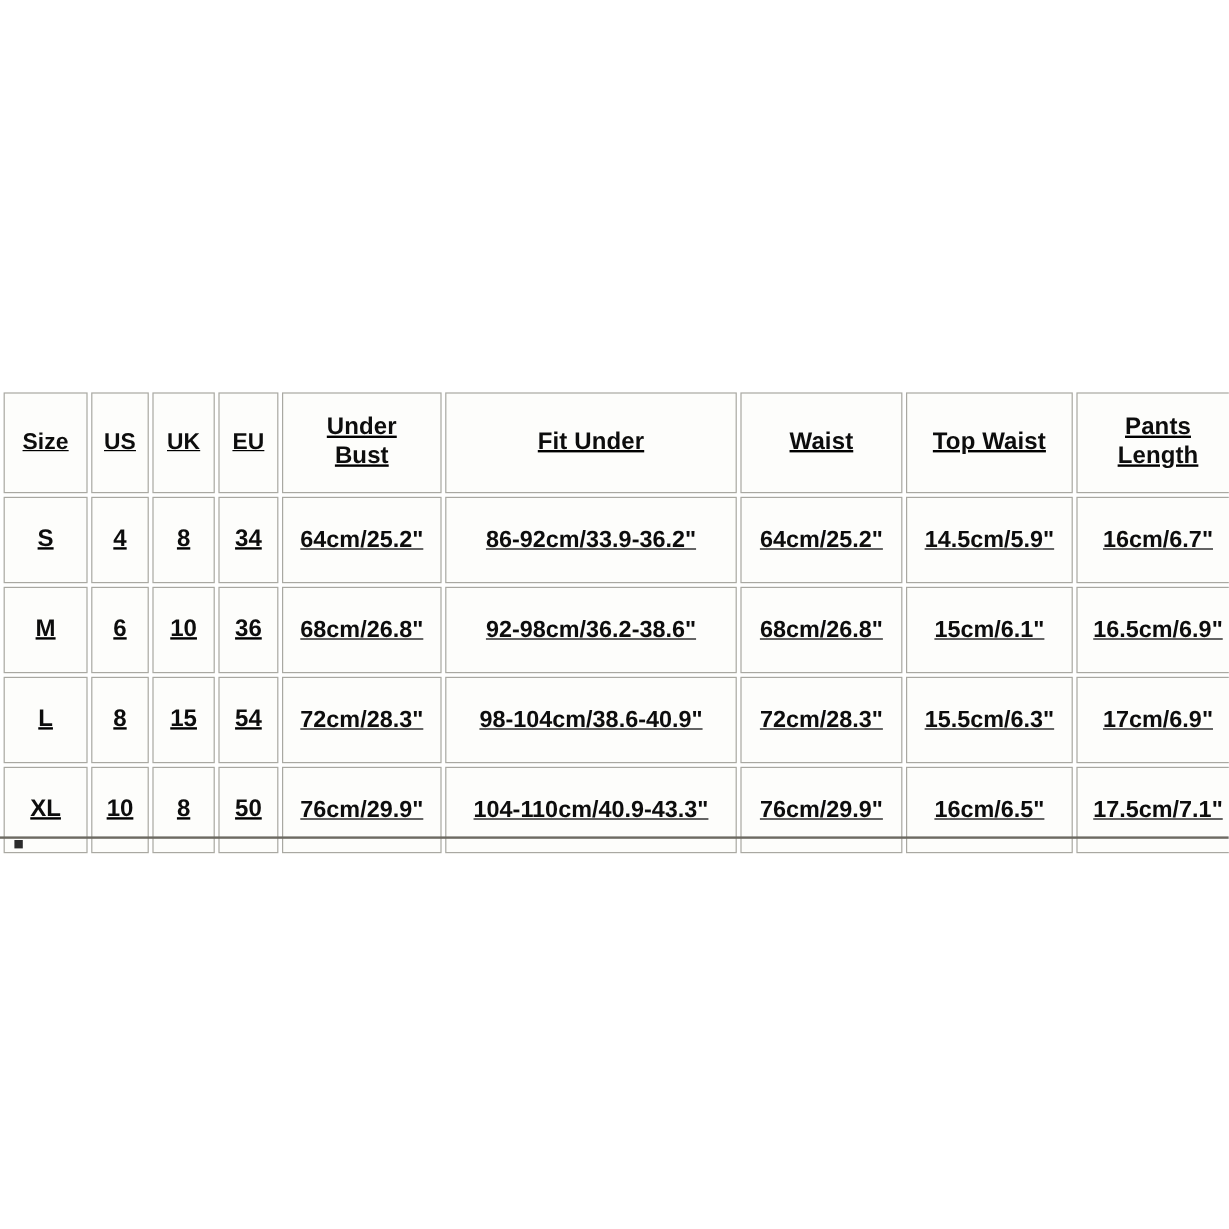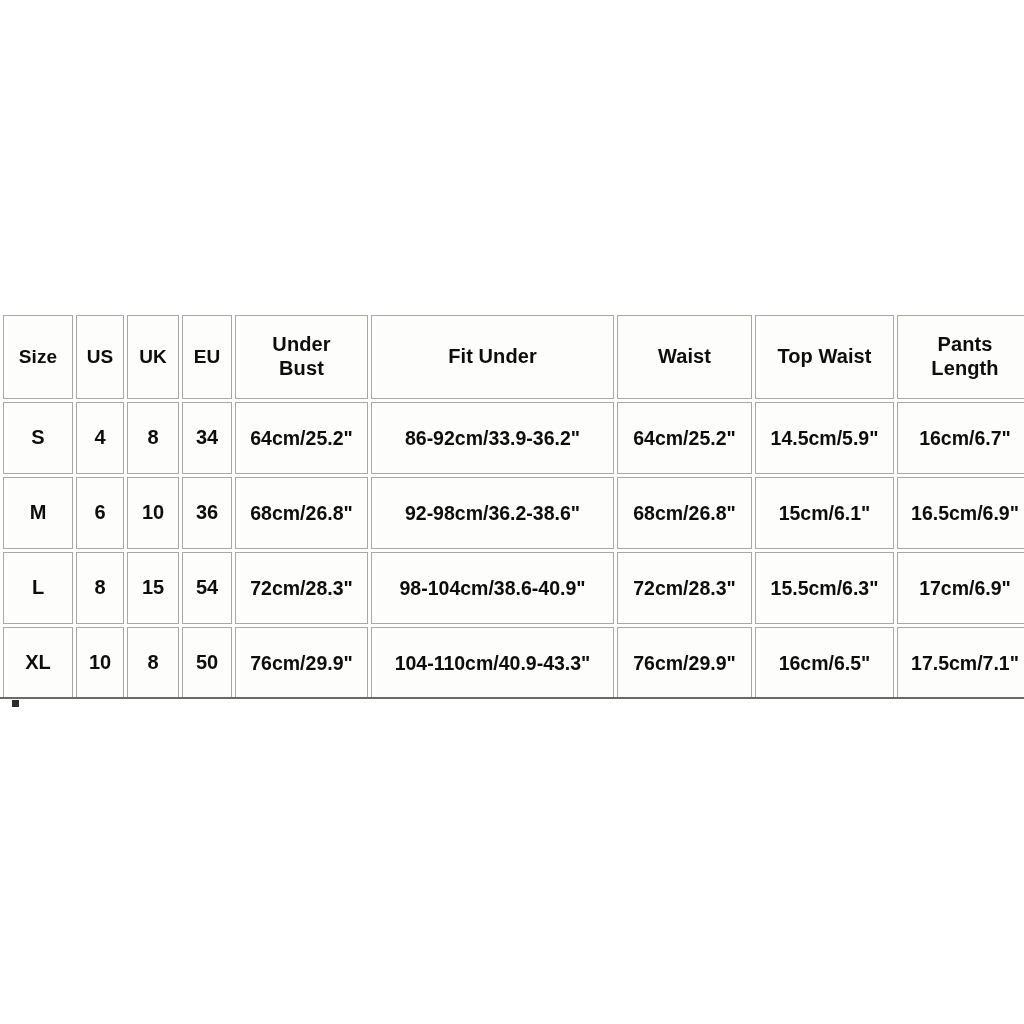--- a/index.html
+++ b/index.html
@@ -12,23 +12,24 @@
     height: 1024px;
     position: relative;
     overflow: hidden;
     font-family: "Liberation Sans", sans-serif;
   }
 
   
   #size-chart {
     position: absolute;
     left: 0px;
-    top: 312px;
+    top: 324px;
     width: 1020px;
     height: 380px;
+    text-decoration: underline;
   }
 
   table.chart {
     width: 1020px;
     height: 380px;
     border-collapse: separate;
     border-spacing: 3px 3px;
     table-layout: fixed;
     background: #ffffff;
   }

